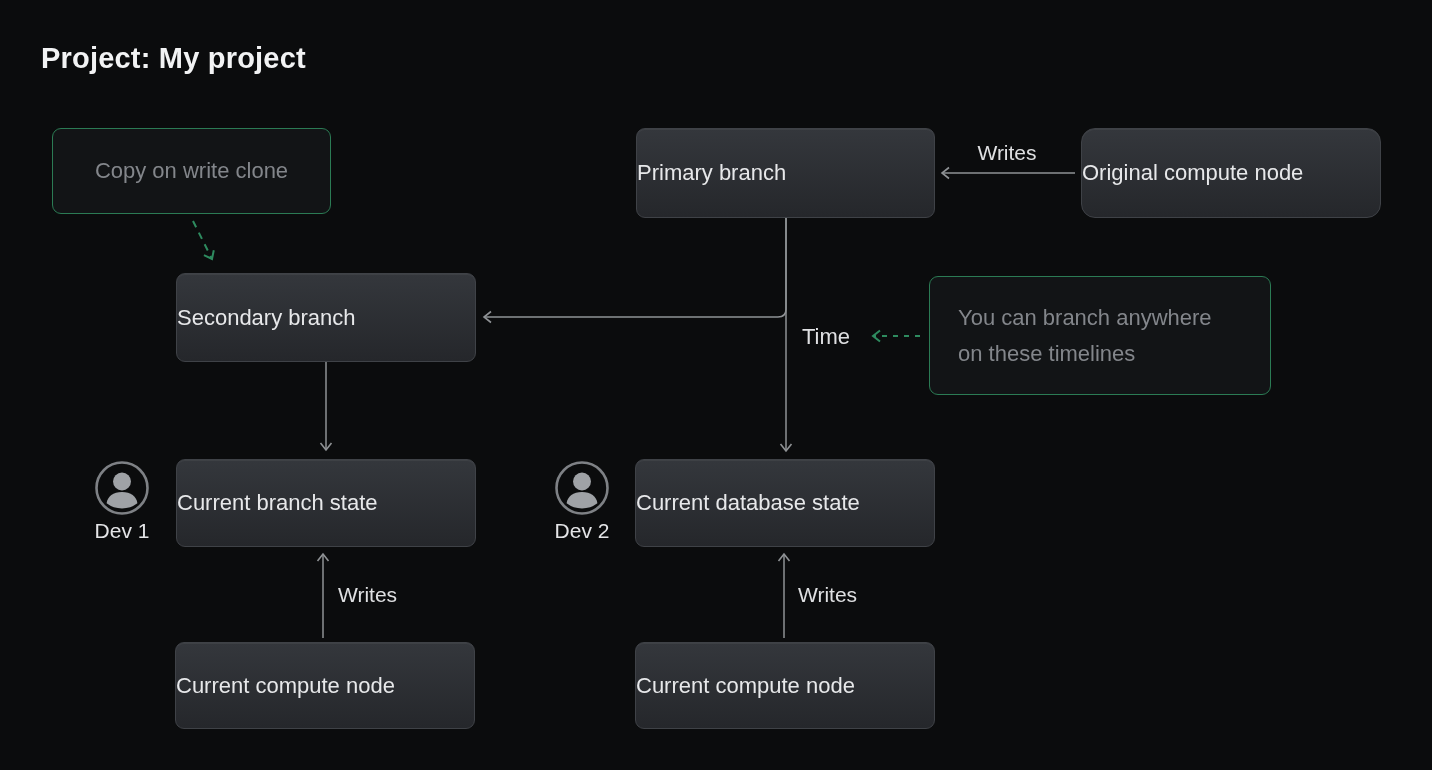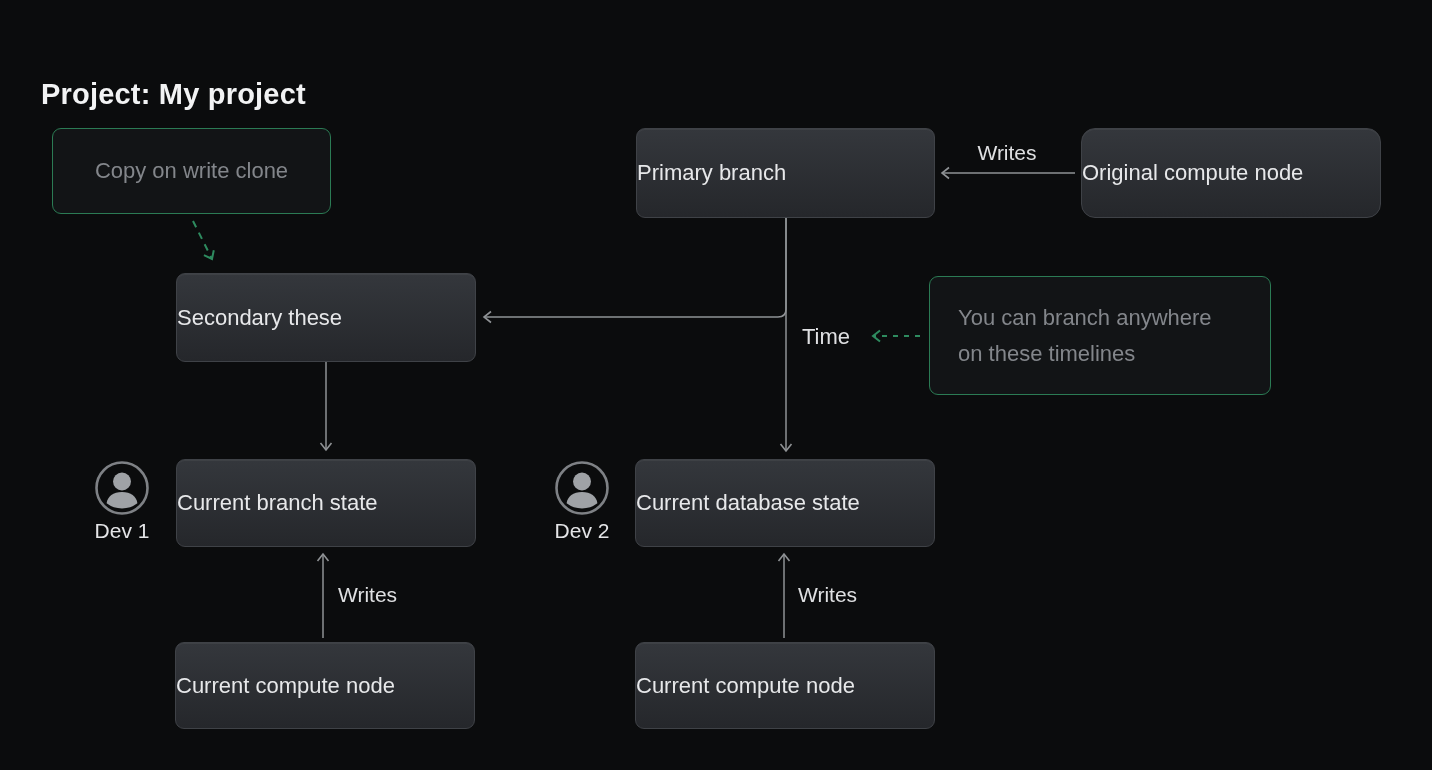--- a/index.html
+++ b/index.html
@@ -2,21 +2,21 @@
 <html><head>
 <meta charset="utf-8">
 <style>
   html,body{margin:0;padding:0;background:#0b0c0d;}
   .canvas{
     position:relative;width:1432px;height:770px;background:#0b0c0d;
     font-family:"Liberation Sans",sans-serif;overflow:hidden;
   }
   .title{
     position:absolute;left:41px;top:42px;font-size:29px;font-weight:600;
-    color:#f2f3f4;letter-spacing:.2px;margin-top:36px;
+    color:#f2f3f4;letter-spacing:.2px;
   }
   .connectors{position:absolute;left:0;top:0;width:1432px;height:770px;}
   .node{
     position:absolute;display:flex;align-items:center;justify-content:flex-start;
     background:linear-gradient(180deg,#34373c 0%,#25272b 100%);
     border:1px solid #3f4247;border-radius:9px;
     box-shadow:inset 0 1px 0 rgba(255,255,255,.05);
     color:#e7e8ea;font-size:22px;white-space:nowrap;
   }
   .note{
@@ -84,21 +84,21 @@
     <span>Primary branch</span>
   </div>
 
   <div class="node" id="node-original">
     <span>Original compute node</span>
   </div>
 
   <div class="edge-label" id="label-writes-top">Writes</div>
 
   <div class="node" id="node-secondary">
-    <span>Secondary these</span>
+    <span>Secondary branch</span>
   </div>
 
   <div class="edge-label" id="label-time">Time</div>
 
   <div class="note leftalign" id="note-branch">
     <span>You can branch anywhere on these timelines</span>
   </div>
 
   <svg class="dev-icon" id="dev1-icon" viewBox="0 0 56 56">
     <circle cx="28" cy="28" r="25.5" fill="none" stroke="#7e8185" stroke-width="2.6"></circle>

